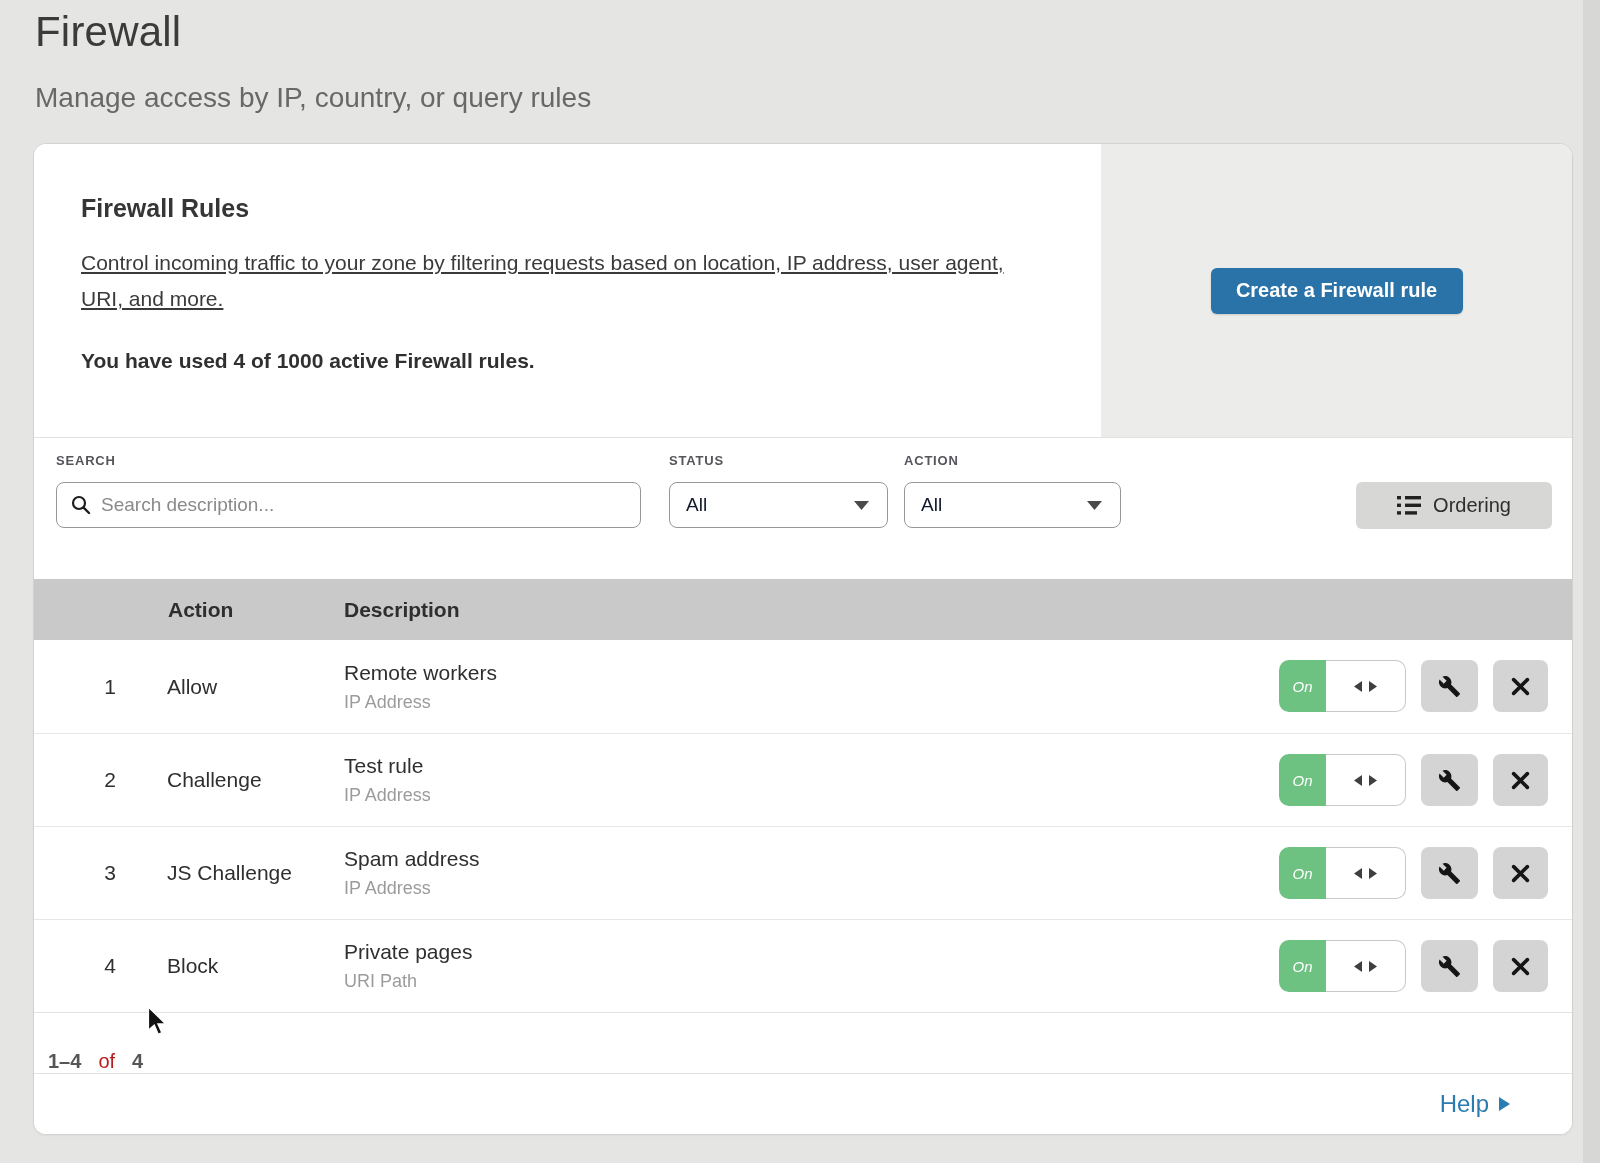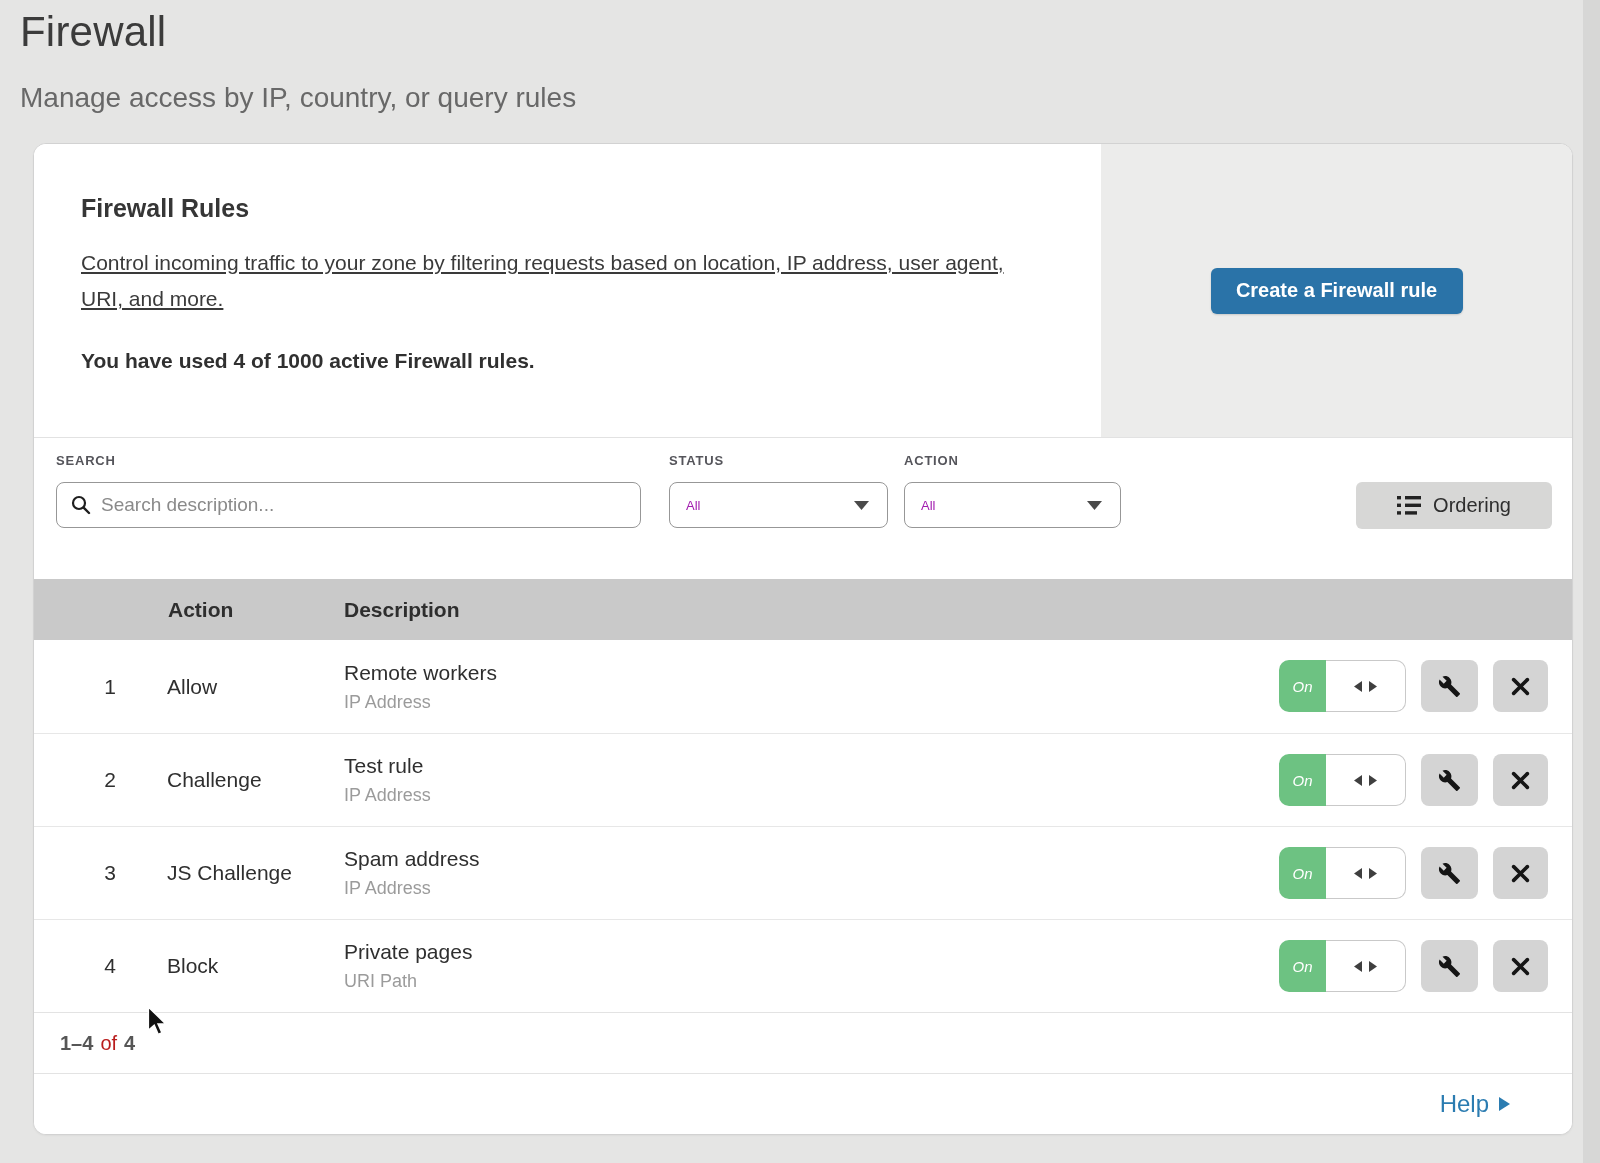--- a/index.html
+++ b/index.html
@@ -5,21 +5,21 @@
   * { margin:0; padding:0; box-sizing:border-box; }
   html,body { width:1600px; height:1163px; }
   body {
     font-family:"Liberation Sans", sans-serif;
     background:#e5e5e4;
     position:relative;
     overflow:hidden;
     color:#333;
   }
   .right-strip { position:absolute; top:0; right:0; width:17px; height:100%; background:#d7d7d6; }
-  .page-header { position:absolute; left:20px; top:8px; }
+  .page-header { position:absolute; left:35px; top:8px; }
   .page-title { font-size:42px; font-weight:400; color:#3b3b3b; letter-spacing:0.2px; }
   .page-subtitle { margin-top:26px; font-size:28px; font-weight:400; color:#686868; }
 
   .card {
     position:absolute; left:33px; top:143px; width:1540px; height:992px;
     background:#ffffff; border:1px solid #d2d2d2; border-radius:13px;
     overflow:hidden; display:flex; flex-direction:column;
     box-shadow:0 1px 2px rgba(0,0,0,0.04);
   }
 
@@ -46,21 +46,21 @@
     display:flex; align-items:center; padding:0 14px;
   }
   .search-box svg { flex:none; margin-right:10px; }
   .search-input { border:none; outline:none; flex:1; font-family:inherit; font-size:19px; color:#333; background:transparent; }
   .search-input::placeholder { color:#8a8a8a; }
   .select-box {
     position:absolute; top:44px; height:46px; border:1px solid #979797; border-radius:8px;
     background:#fff; display:flex; align-items:center; justify-content:space-between;
     padding:0 18px 0 16px; cursor:pointer;
   }
-  .select-value { font-size:13px; color:#a21caf; }
+  .select-value { font-size:19px; color:#0f172a; }
   .ordering-btn {
     position:absolute; left:1322px; top:44px; width:196px; height:47px;
     background:#d7d7d6; border:none; border-radius:6px; cursor:pointer;
     display:flex; align-items:center; justify-content:center; gap:12px;
     font-family:inherit; font-size:20px; color:#2e2e2e;
   }
 
   
   .table-header { height:61px; background:#c9c9c9; position:relative; flex:none; }
   .th { position:absolute; top:0; line-height:61px; font-size:21px; font-weight:700; color:#2e2e2e; }
@@ -86,21 +86,21 @@
     border-radius:0 10px 10px 0; display:flex; align-items:center; justify-content:center;
   }
   .icon-btn {
     position:absolute; top:20px; width:57px; height:52px; border:none; border-radius:8px;
     background:#d4d4d4; cursor:pointer; display:flex; align-items:center; justify-content:center;
   }
   .icon-btn.edit { left:1387px; }
   .icon-btn.delete { left:1459px; width:55px; }
 
   
-  .pagination { height:61px; border-top:1px solid #e3e3e3; display:flex; align-items:center; padding-left:26px; font-size:20px; flex:none; background:#fff; }
+  .pagination { height:61px; border-top:1px solid #e3e3e3; display:flex; align-items:flex-end; padding-left:14px; font-size:20px; flex:none; background:#fff;gap:10px; }
   .pg-strong { font-weight:700; color:#565656; }
   .pg-of { color:#b91c1c; margin:0 7px; }
   .card-footer { flex:1; border-top:1px solid #e3e3e3; display:flex; align-items:center; justify-content:flex-end; padding-right:62px; background:#fff; }
   .help-link { display:flex; align-items:center; gap:10px; color:#2b7cb1; font-size:24px; text-decoration:none; cursor:pointer; }
 
   .cursor { position:absolute; left:146px; top:1006px; pointer-events:none; z-index:10; }
 </style>
 </head>
 <body>
 

